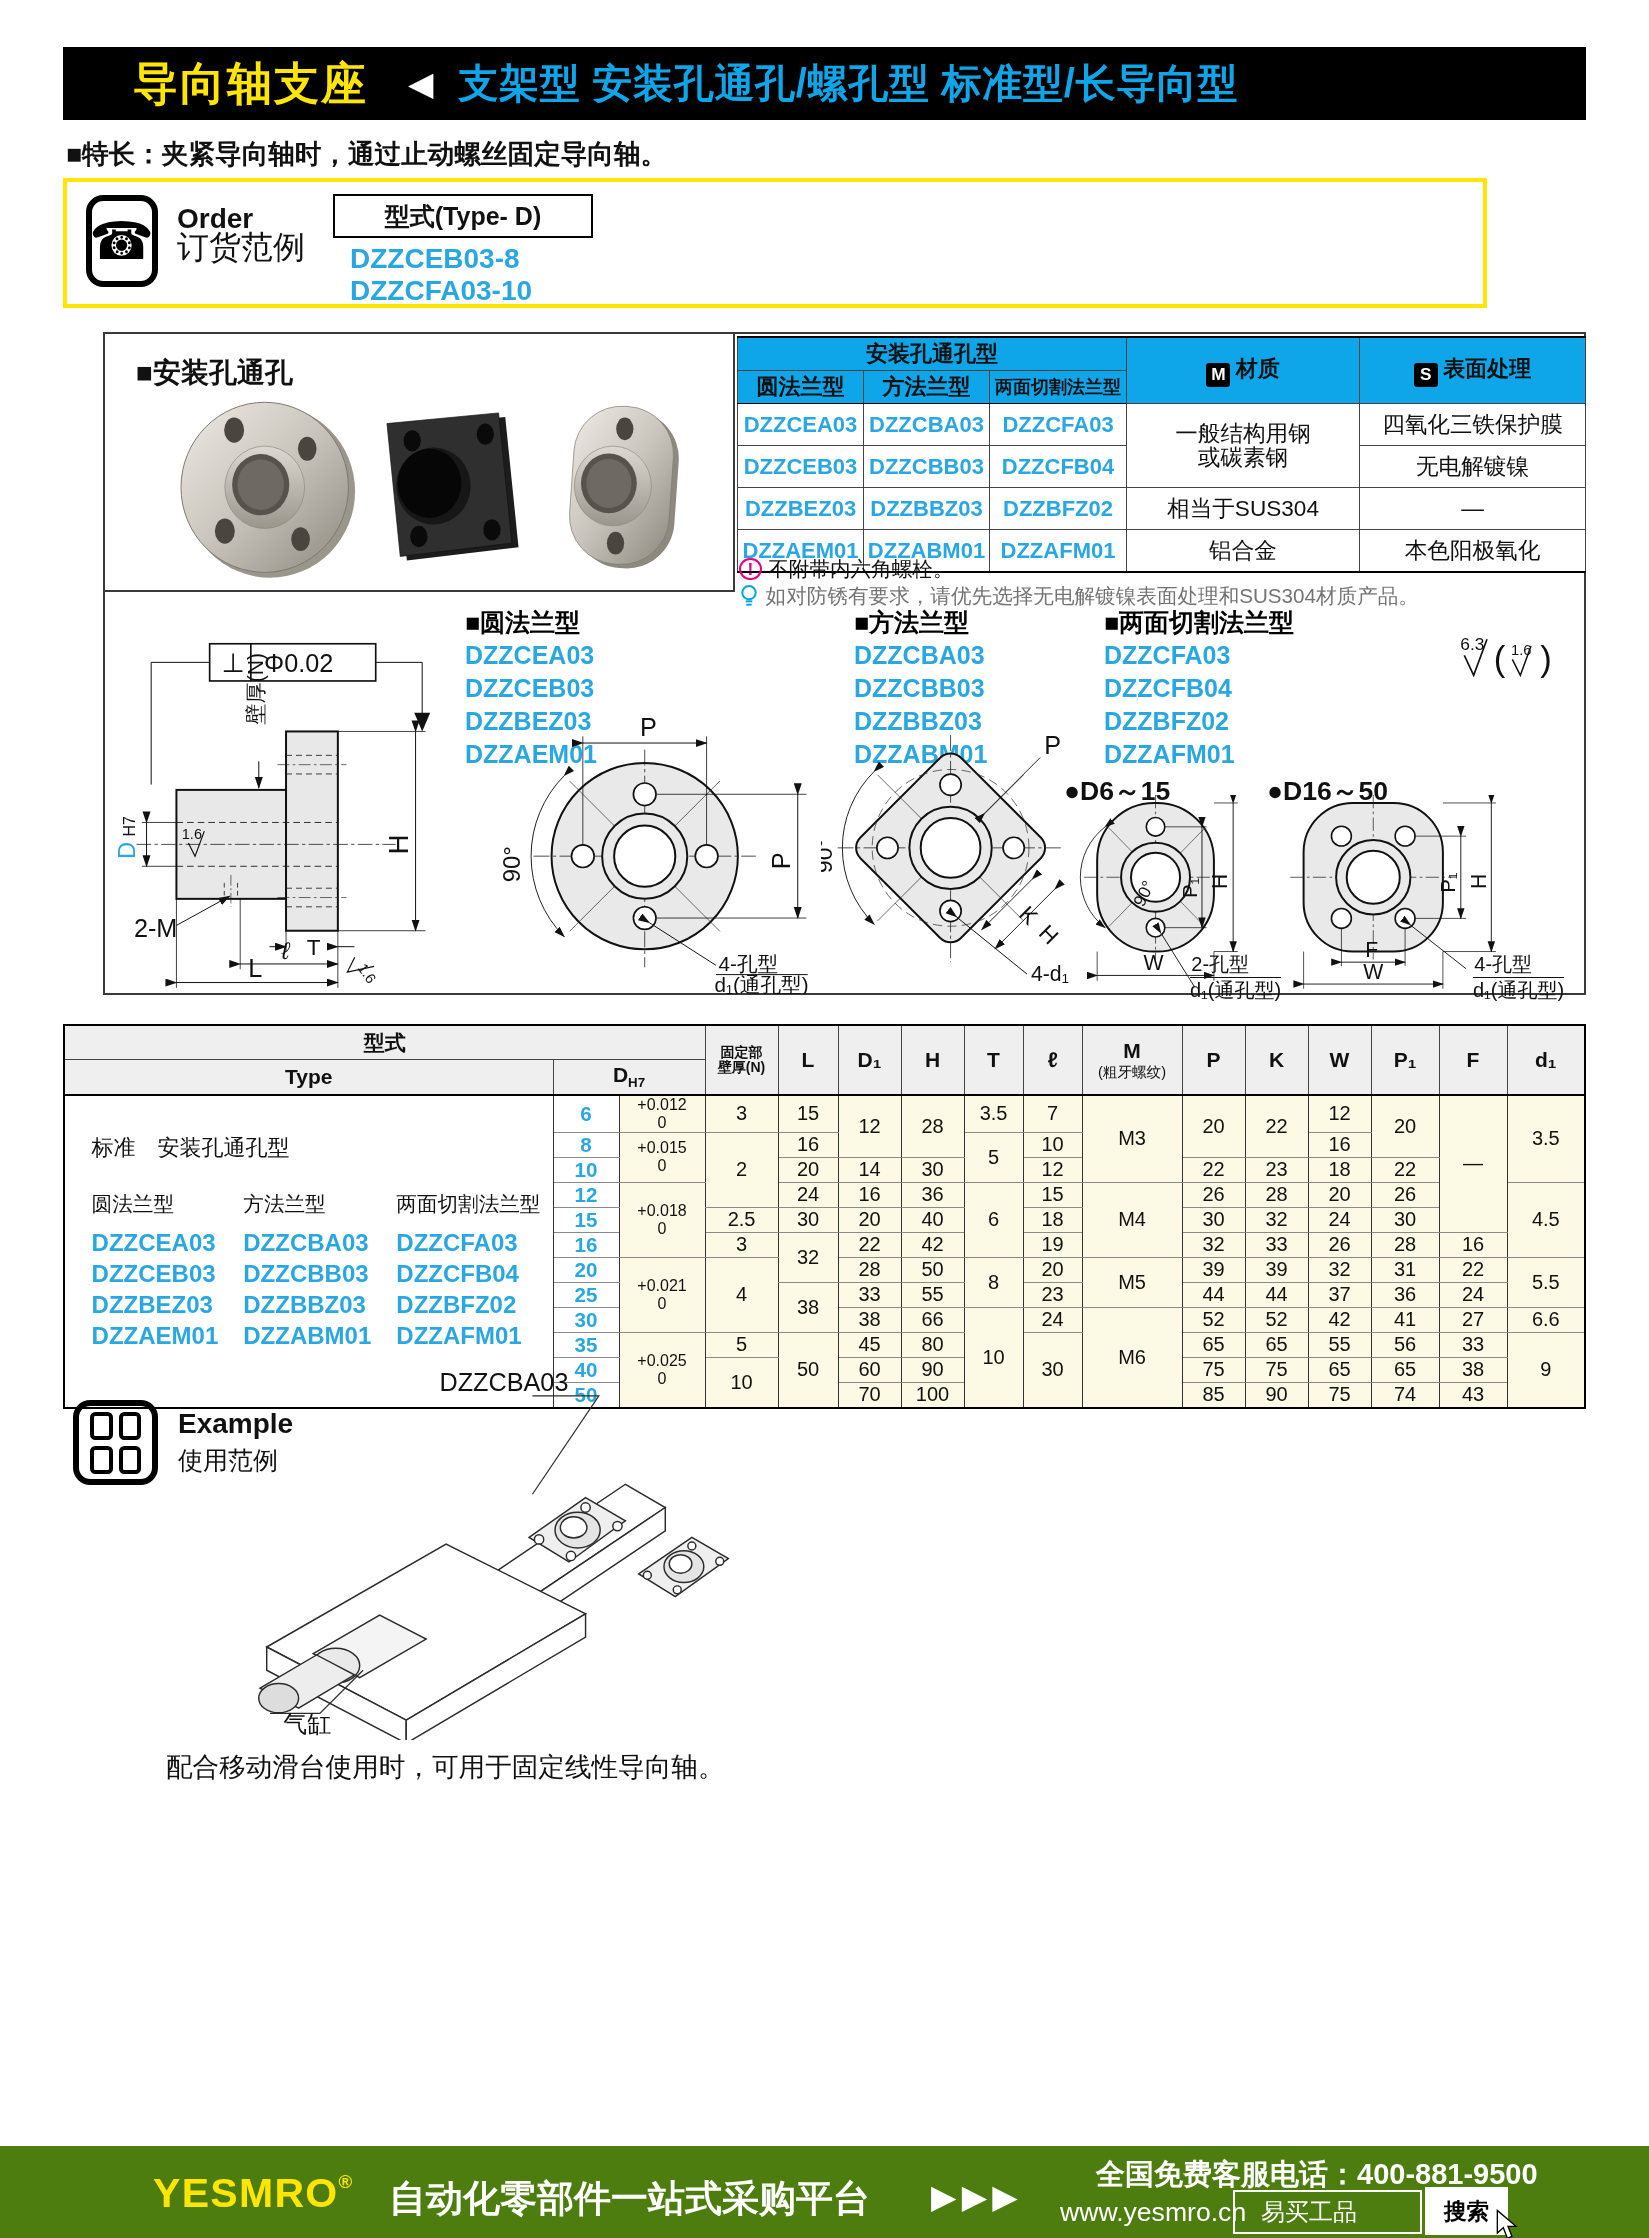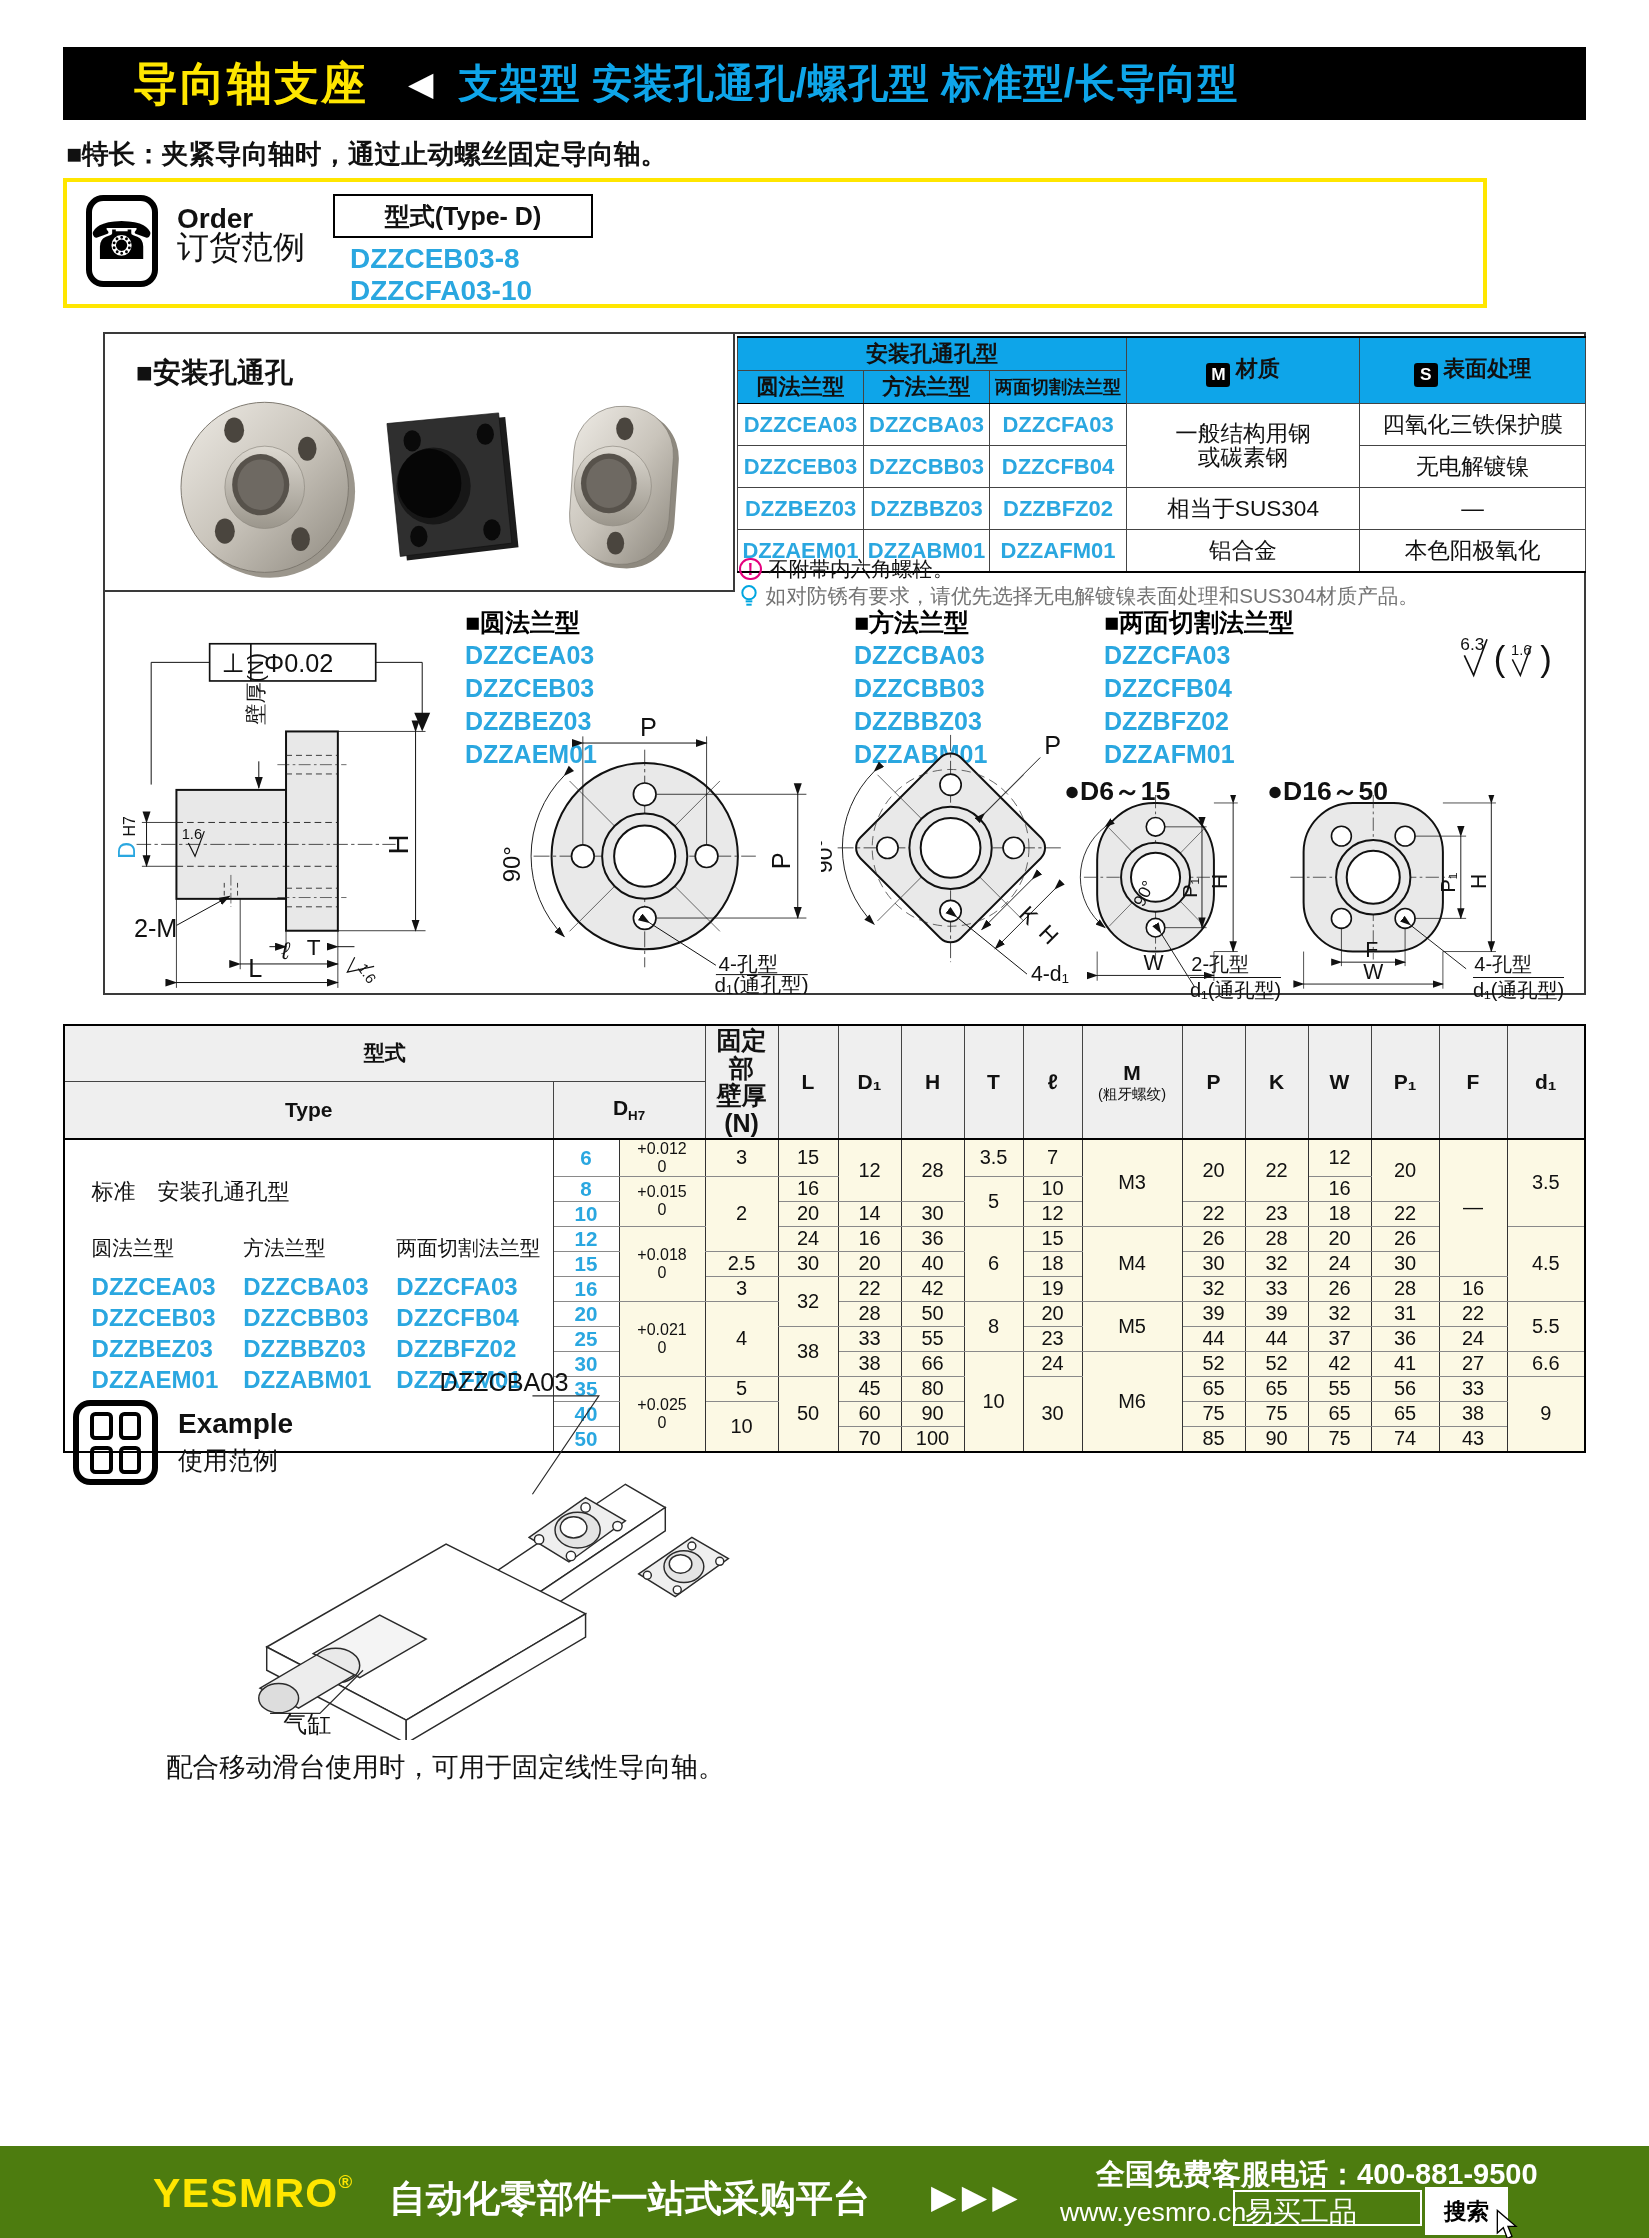--- a/index.html
+++ b/index.html
@@ -61,21 +61,21 @@
   .mt th{background:#EFEFEF;font-size:21px;font-weight:bold;border:0.7px solid #444;}
   .mt thead tr:first-child th{height:31px;}
   .mt thead tr:last-child th{height:32px;}
   .mt thead{border-bottom:2px solid #000;}
   .mt td{border:0.7px solid #8a8a8a;border-left:0.7px solid #333;border-right:0.7px solid #333;
          background:#FCF9E4;text-align:center;vertical-align:middle;font-size:20px;height:20.6px;padding:0;}
   .mt tr.grp td{border-top:1.7px solid #000;}
   .mt td.d{background:#fff;color:#2AA7E0;font-size:20.6px;font-weight:bold;}
   .mt td.tol{font-size:16px;white-space:pre-line;line-height:1.12;}
   .mt td.typecell{background:#fff;text-align:left;vertical-align:top;padding:37px 0 0 26.6px;}
-  .mt .nh{white-space:pre-line;line-height:1.1;font-size:25px;}
+  .mt .nh{white-space:pre-line;line-height:1.1;font-size:14px;}
   .mt sub{font-size:13.3px;}
   .tb-line1{font-size:22px;margin-bottom:26.6px;}
   .tb-groups{display:flex;gap:25px;}
   .tb-col .tb-h{font-size:20.6px;margin-bottom:9.3px;}
   .tb-col .tb-code{color:#2AA7E0;font-size:24px;font-weight:bold;line-height:31px;}
 
   
   .exicon{left:73px;top:1400px;width:85px;height:85px;border:6px solid #000;border-radius:17.3px;
           box-sizing:border-box;display:grid;grid-template-columns:22.6px 22.6px;grid-gap:6px;
           align-content:center;justify-content:center;}
@@ -84,22 +84,22 @@
   .ex-cn{left:178px;top:1444px;font-size:25px;}
   .caption{left:166px;top:1749px;font-size:26.6px;}
 
   .footer{left:0;top:2146px;width:1650px;height:92px;background:#4d7c0f;}
   .f-brand{position:absolute;left:153px;top:24px;color:#FFE600;font-size:41px;font-weight:bold;letter-spacing:1.3px;}
   .f-reg{font-size:18.6px;vertical-align:18.6px;}
   .f-slogan{position:absolute;left:389px;top:28px;color:#fff;font-size:37px;font-weight:bold;}
   .f-arrows{position:absolute;left:931px;top:31px;color:#fff;font-size:33px;letter-spacing:5.3px;}
   .f-phone{position:absolute;left:1096px;top:9.3px;color:#fff;font-size:29px;font-weight:bold;}
   .f-site{position:absolute;left:1060px;top:51px;color:#fff;font-size:26.6px;}
-  .f-search{position:absolute;left:1233px;top:44px;width:189px;height:36px;border:2px solid #fff;
-            box-sizing:border-box;color:#fff;font-size:28px;line-height:39px;padding-left:10px;}
+  .f-search{position:absolute;left:1233px;top:44px;width:189px;height:44px;border:2px solid #fff;
+            box-sizing:border-box;color:#fff;font-size:24px;line-height:39px;padding-left:26px;}
   .f-btn{position:absolute;left:1425px;top:41px;width:83px;height:48px;background:#fff;color:#000;
          font-size:22.6px;font-weight:bold;display:flex;align-items:center;justify-content:center;}
 
   
   svg text{font-family:"Liberation Sans","DejaVu Sans",sans-serif;fill:#111;}
   .blue{fill:#2AA7E0;}
 </style>
 </head>
 <body>
 

